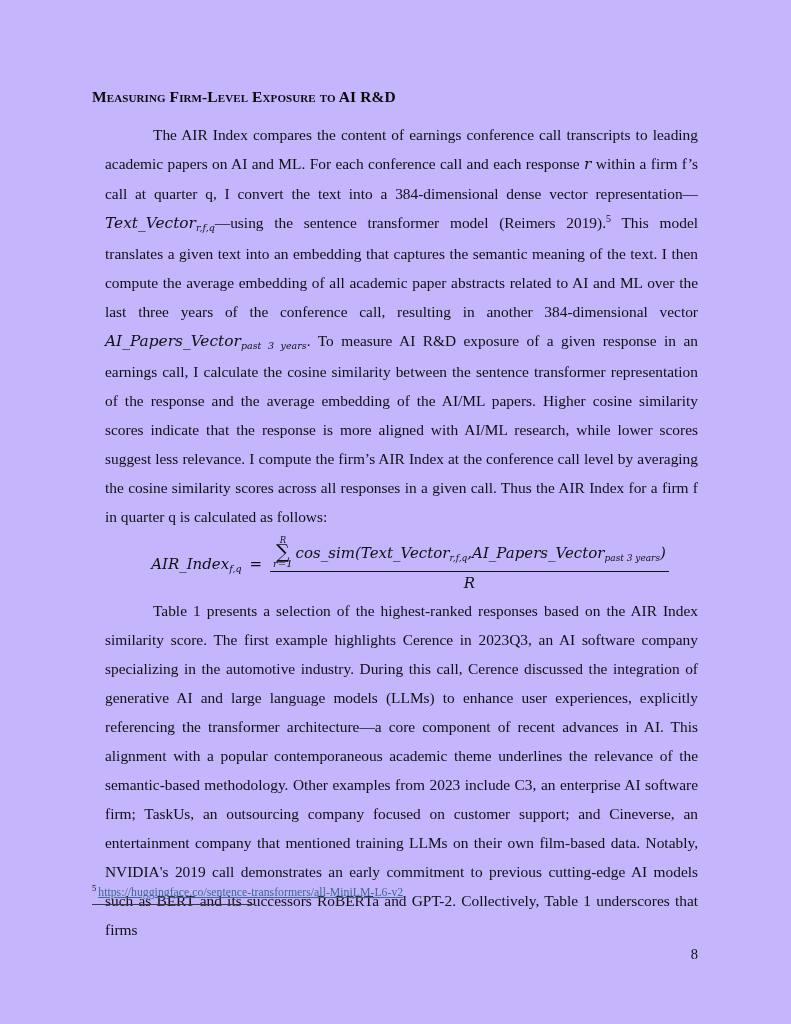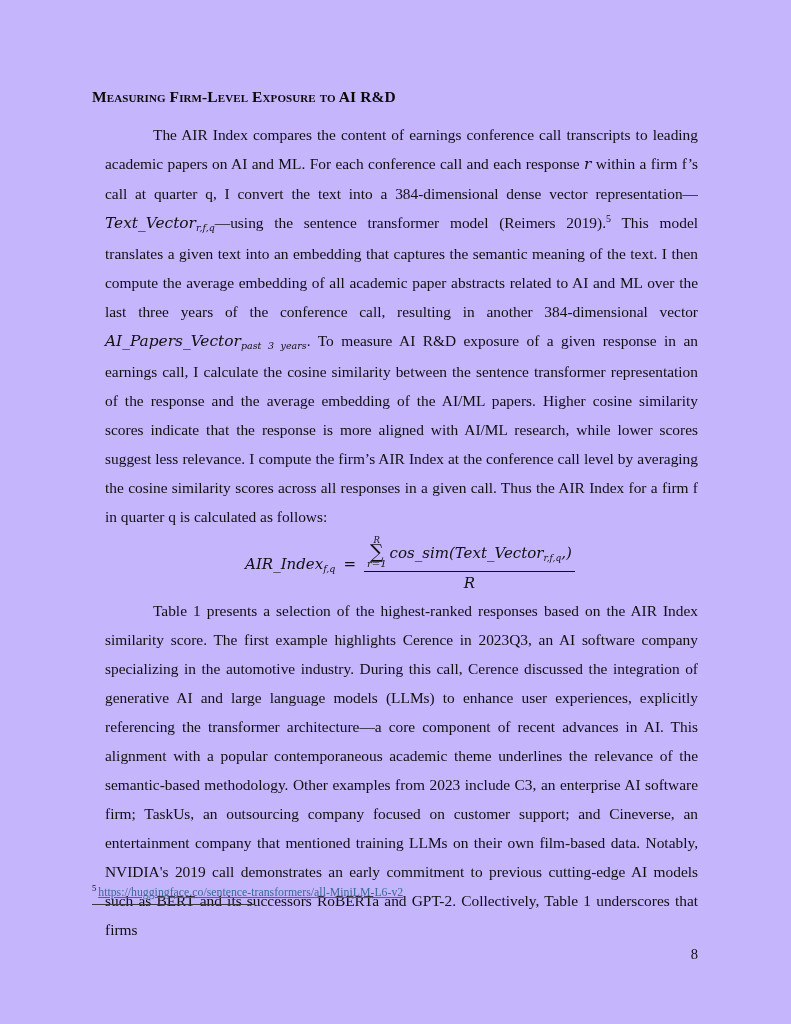--- a/index.html
+++ b/index.html
@@ -219,20 +219,21 @@
         <span class="frac">
           <span class="num">
             <span class="sum">
               <span class="lim-top">R</span>
               <span class="sigma">∑</span>
               <span class="lim-bot">r=1</span>
             </span>
             <span class="eq-token">cos_sim(</span>
               <span class="eq-token"><span>Text_Vector</span><sub>r,f,q</sub></span>
               <span class="eq-token">,</span>
+              <span class="eq-token"><span>AI_Papers_Vector</span><sub>past 3 years</sub></span>
               <span class="eq-token">)</span>
           </span>
           <span class="bar"></span>
           <span class="den">R</span>
         </span>
       </div>
     </div>
 
 
     <p class="body indent">Table 1 presents a selection of the highest-ranked responses based on the AIR Index similarity score. The first example highlights Cerence in 2023Q3, an AI software company specializing in the automotive industry. During this call, Cerence discussed the integration of generative AI and large language models (LLMs) to enhance user experiences, explicitly referencing the transformer architecture—a core component of recent advances in AI. This alignment with a popular contemporaneous academic theme underlines the relevance of the semantic-based methodology. Other examples from 2023 include C3, an enterprise AI software firm; TaskUs, an outsourcing company focused on customer support; and Cineverse, an entertainment company that mentioned training LLMs on their own film-based data. Notably, NVIDIA's 2019 call demonstrates an early commitment to previous cutting-edge AI models such as BERT and its successors RoBERTa and GPT-2. Collectively, Table 1 underscores that firms</p>

